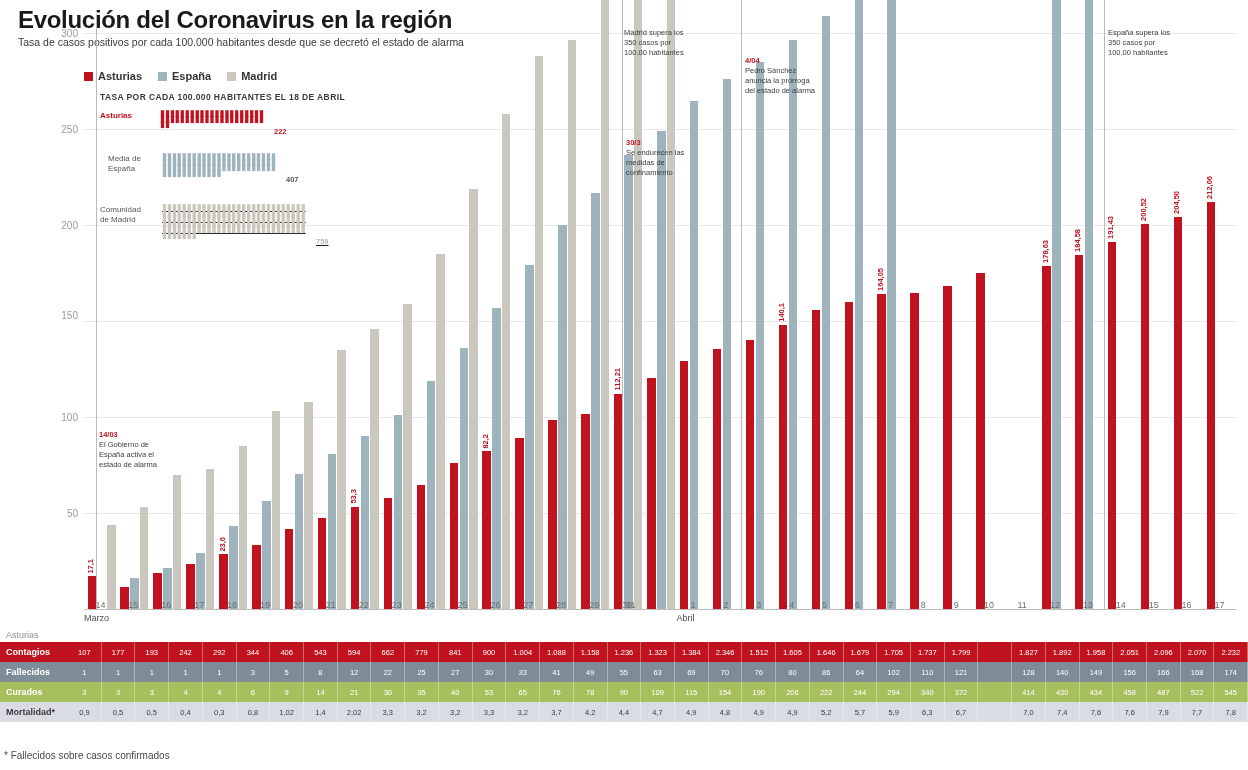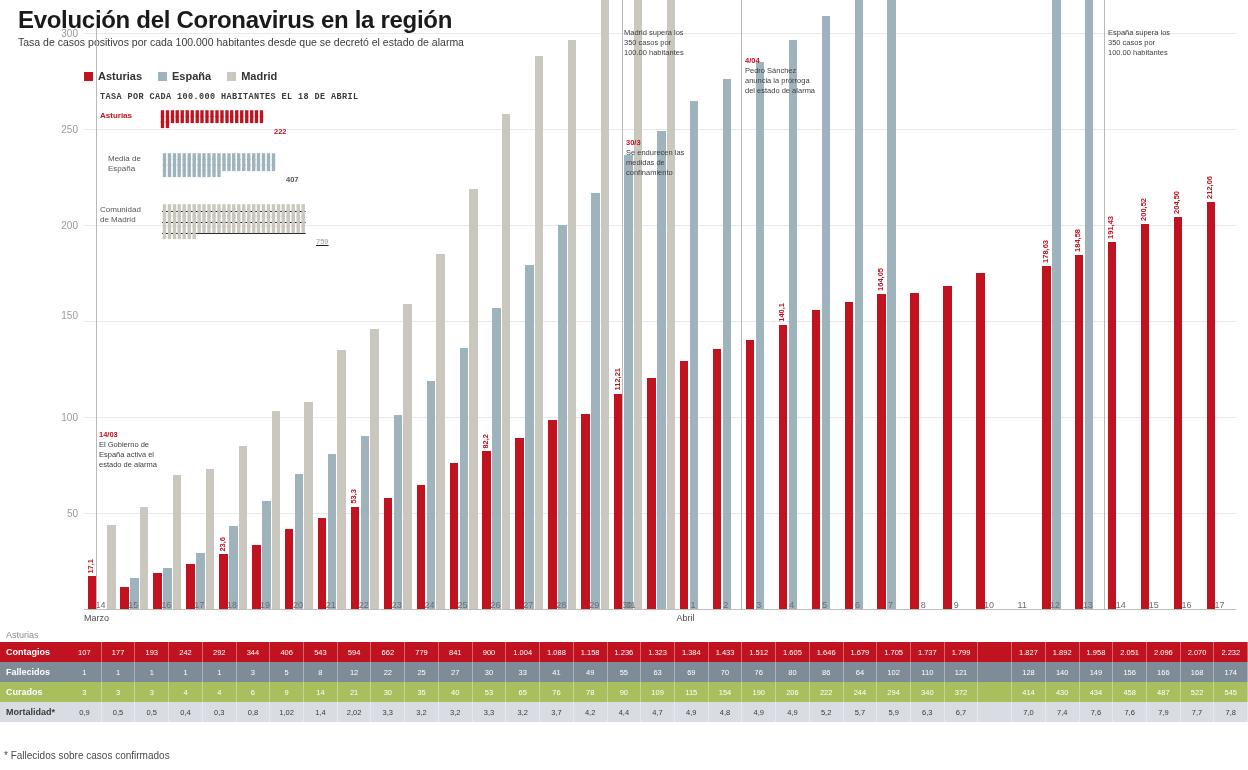--- a/index.html
+++ b/index.html
@@ -63,21 +63,21 @@
     position:absolute; top:613px; font-size:9px; color:#4b4b4b;
   }
 
   
   .anno { position:absolute; font-size:7.5px; line-height:1.35; color:#3d3d3d; width:72px; }
   .anno .d { color:#c1121f; font-weight:bold; display:block; }
   .vline { position:absolute; width:1px; background:#b9b9b9; }
 
   
   .picto { position:absolute; left:100px; top:92px; width:310px; }
-  .picto .ptitle { font-size:8.5px; letter-spacing:0.4px; color:#3a3a3a; font-weight:bold;font-family:Liberation Mono, monospace; }
+  .picto .ptitle { font-size:8.5px; letter-spacing:0.4px; color:#3a3a3a; font-weight:bold; }
   .picto .prow { margin-top:9px; position:relative; }
   .picto .plabel { font-size:8px; line-height:1.25; font-weight:bold; }
   .picto .plabel.ast { color:#c1121f; }
   .picto .plabel.esp { color:#555; font-weight:normal; }
   .picto .plabel.mad { color:#555; font-weight:normal; }
   .dots { line-height:5.5px; letter-spacing:0px; font-size:9px; word-break:break-all; width:150px; }
   .dots.ast { color:#c1121f; }
   .dots.esp { color:#9fb3bd; }
   .dots.mad { color:#c9c7be; }
   .pval { font-size:7.5px; font-weight:bold; }
@@ -408,21 +408,21 @@
             <span>662</span>
             <span>779</span>
             <span>841</span>
             <span>900</span>
             <span>1.004</span>
             <span>1.088</span>
             <span>1.158</span>
             <span>1.236</span>
             <span>1.323</span>
             <span>1.384</span>
-            <span>1.433</span>
+            <span>2.346</span>
             <span>1.512</span>
             <span>1.605</span>
             <span>1.646</span>
             <span>1.679</span>
             <span>1.705</span>
             <span>1.737</span>
             <span>1.799</span>
             <span></span>
             <span>1.827</span>
             <span>1.892</span>

